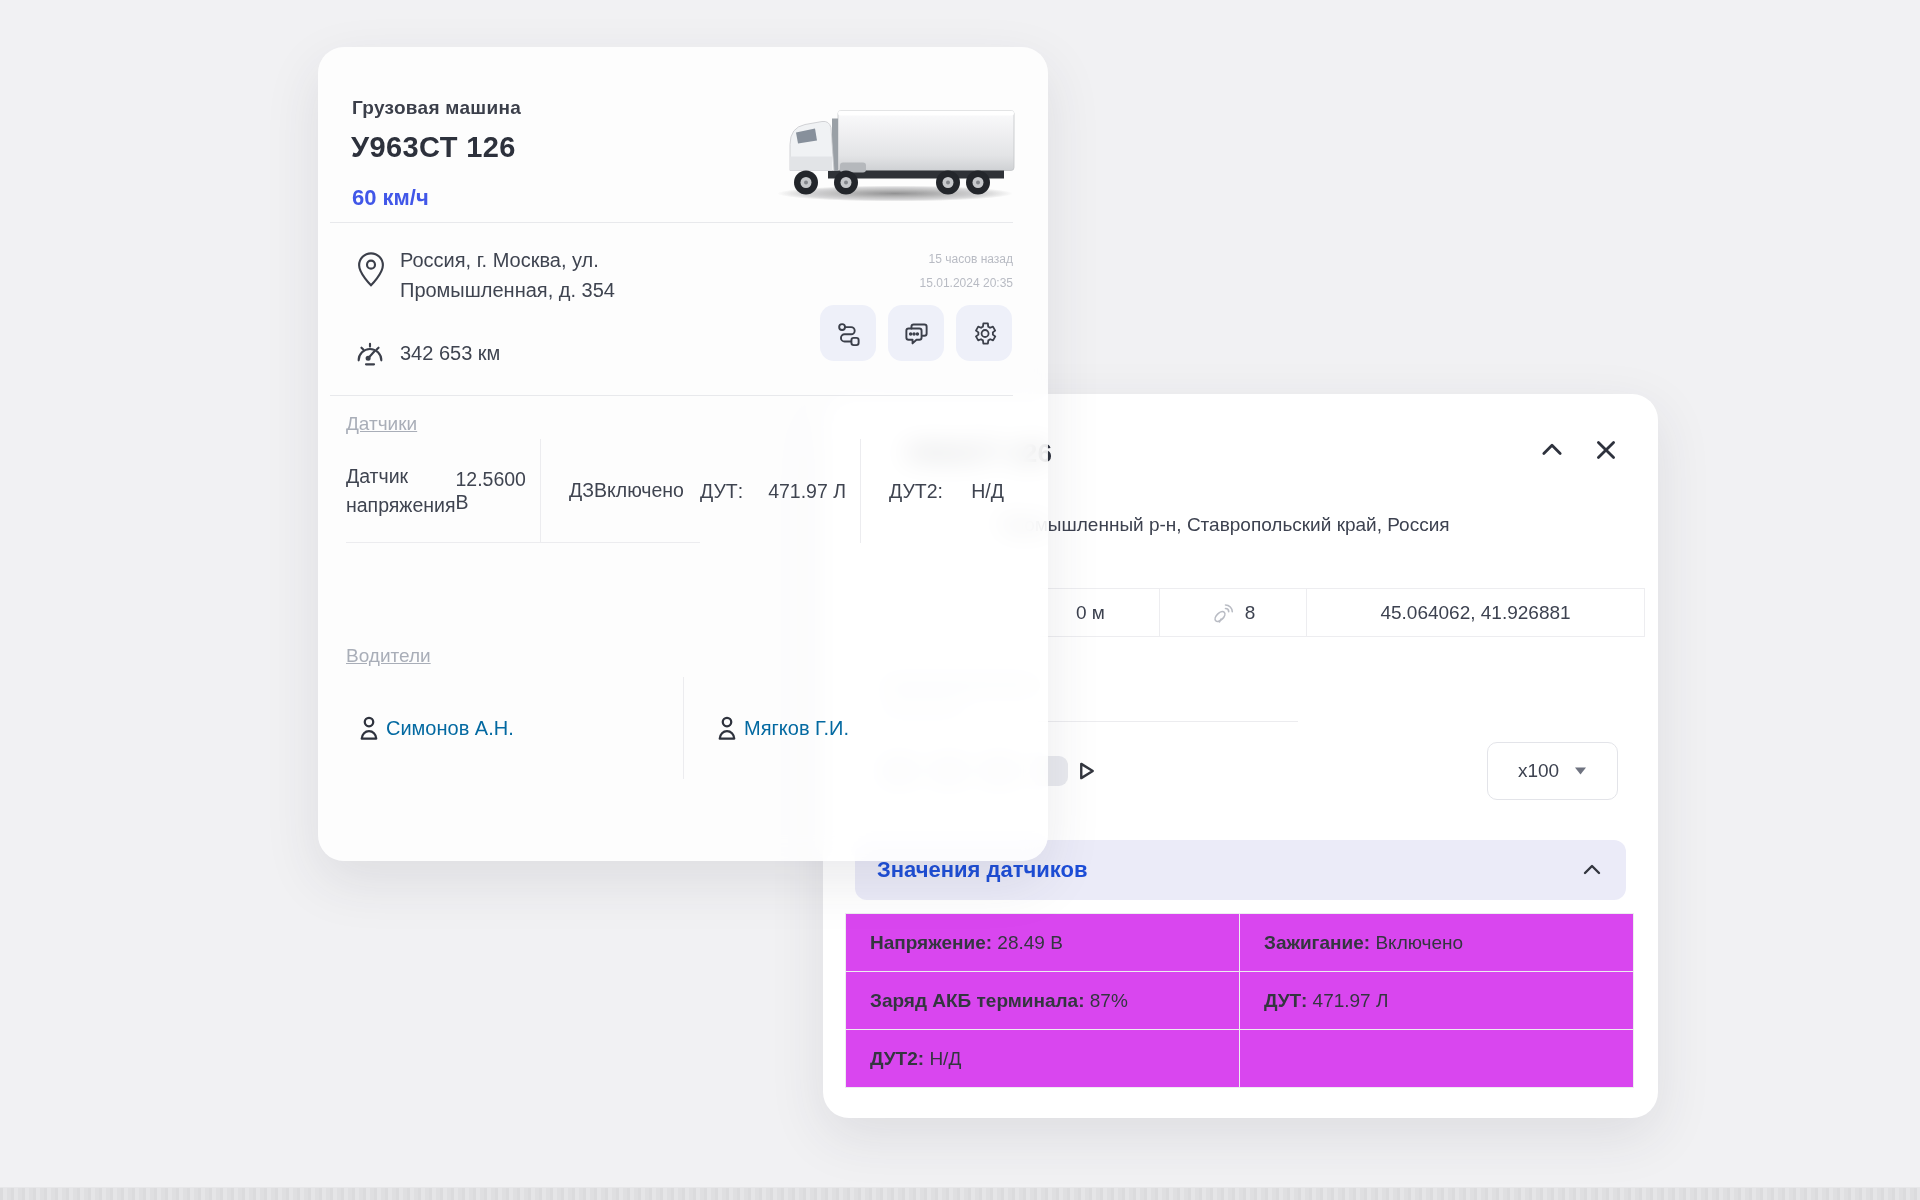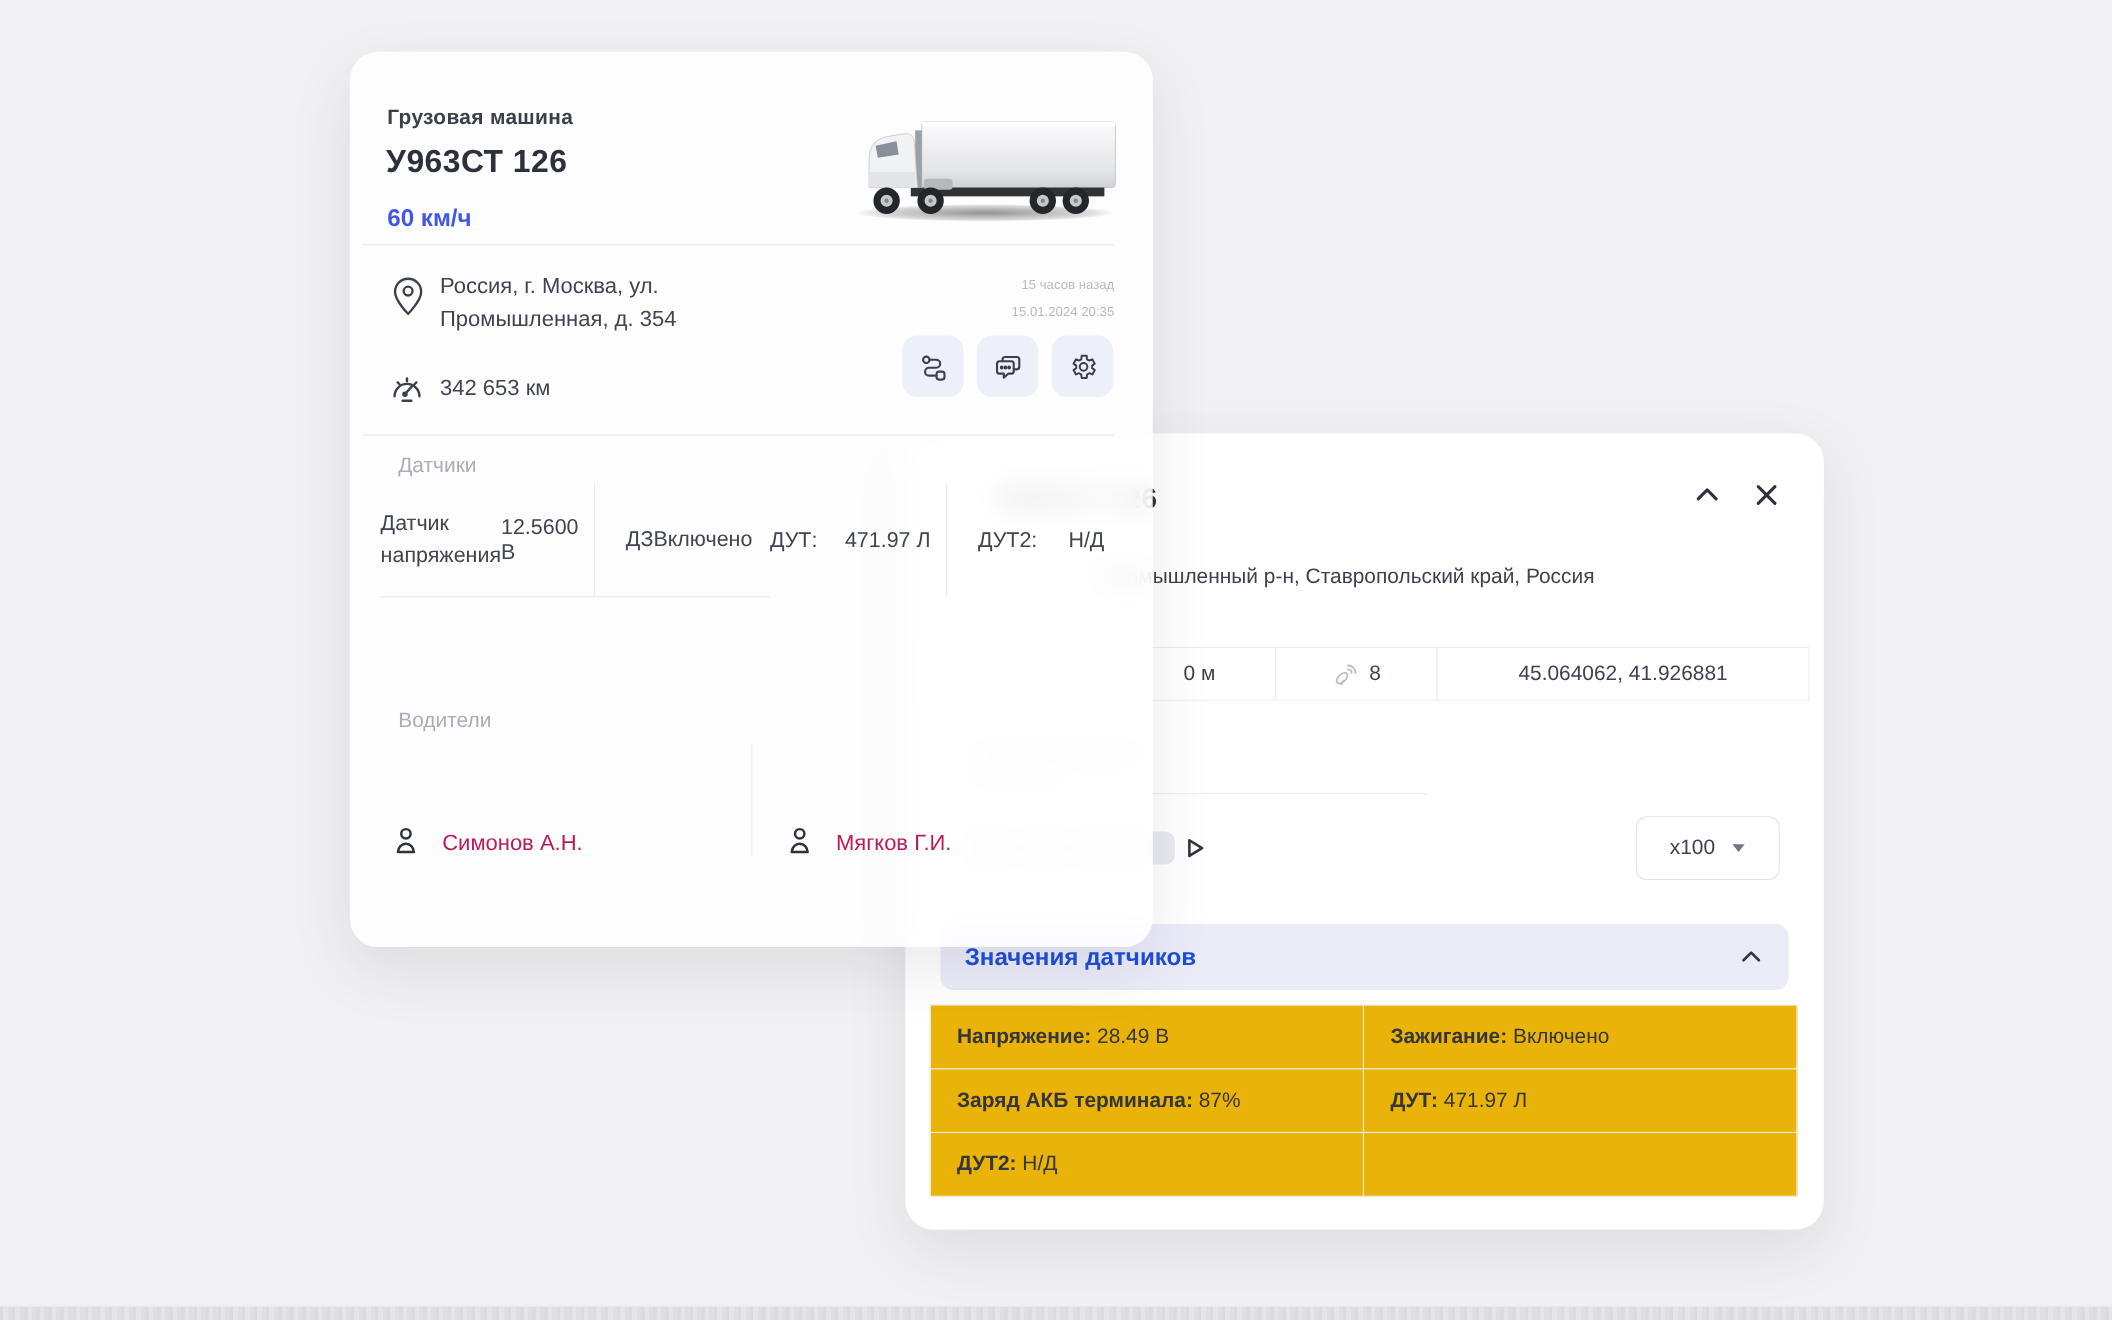--- a/index.html
+++ b/index.html
@@ -65,21 +65,21 @@
     background:#ebebf8; border-radius:12px;
     display:flex; align-items:center; justify-content:space-between;
     padding:0 22px; cursor:pointer;
   }
   .dc-sensor-header .hdr-label { font-size:22px; font-weight:700; color:#1d4ed8; }
   .dc-sensor-header .icon { width:24px; height:24px; color:#33363f; }
 
   .dc-table { position:absolute; left:22px; top:519px; width:789px; border-collapse:collapse; }
   .dc-table td {
     border:1px solid #ededf0; height:58px; padding-left:24px;
-    font-size:19px; color:#33363f; vertical-align:middle; background:#eab308;
+    font-size:19px; color:#33363f; vertical-align:middle; background:#d946ef;
   }
   .dc-table td.colA { width:394px; }
   .dc-table b { font-weight:700; }
 
   
   .vehicle-card {
     position:absolute; left:318px; top:47px; width:730px; height:814px;
     background:rgba(255,255,255,.82);
     -webkit-backdrop-filter:blur(12px); backdrop-filter:blur(12px);
     border-radius:26px;
@@ -99,35 +99,35 @@
   .vc-time { position:absolute; right:35px; top:200px; text-align:right; font-size:12px; line-height:24px; color:#b8bbc3; }
 
   .vc-gauge { position:absolute; left:36px; top:290px; width:32px; height:32px; color:#3b3f4a; }
   .vc-odometer { position:absolute; left:82px; top:295px; font-size:20px; color:#3f4450; }
   .vc-actions { position:absolute; right:36px; top:258px; display:flex; gap:12px; }
   .vc-action-btn {
     width:56px; height:56px; border-radius:14px; background:#eef0f9;
     display:flex; align-items:center; justify-content:center; color:#3b3f4a; cursor:pointer;
   }
 
-  .section-label { position:absolute; left:44px; font-size:19px; color:#a9aeb8; }
+  .section-label { position:absolute; left:28px; font-size:19px; color:#a9aeb8;text-decoration:underline; }
   .lbl-sensors { top:366px; } .lbl-drivers { top:598px; }
 
   .vc-sensors { position:absolute; left:28px; right:28px; top:392px; display:grid; grid-template-columns:1fr 1fr 1fr 1fr; }
   .sensor-cell {
     display:flex; align-items:center; justify-content:space-between;
     font-size:19.5px; color:#3f4450; padding-right:14px;
   }
   .sensor-cell.right-col { border-left:1px solid #ececef; padding-left:28px; padding-right:16px; }
   .sensor-cell.row1 { min-height:104px; border-bottom:1px solid #ececef; }
   .sensor-cell.row2 { min-height:68px; }
   .sensor-label { max-width:150px; line-height:29px; }
 
   .vc-drivers { position:absolute; left:28px; right:28px; top:630px; display:grid; grid-template-columns:1fr 1fr; height:102px; }
-  .driver-cell { display:flex; align-items:flex-end; gap:18px; padding-left:8px; font-size:20px; color:#be185d; }
+  .driver-cell { display:flex; align-items:center; gap:2px; padding-left:8px; font-size:20px; color:#0369a1; }
   .driver-cell.right-col { border-left:1px solid #ececef; padding-left:28px; }
   .driver-cell .icon { width:30px; height:30px; color:#2e323d; }
 
   .bottom-strip {
     position:absolute; left:0; right:0; bottom:0; height:13px;
     background:repeating-linear-gradient(90deg,#d8d8da 0 3px,#e4e4e6 3px 7px,#dddddf 7px 11px);
     border-top:1px solid #e6e6e8; opacity:.85;
   }
 </style>
 </head>

